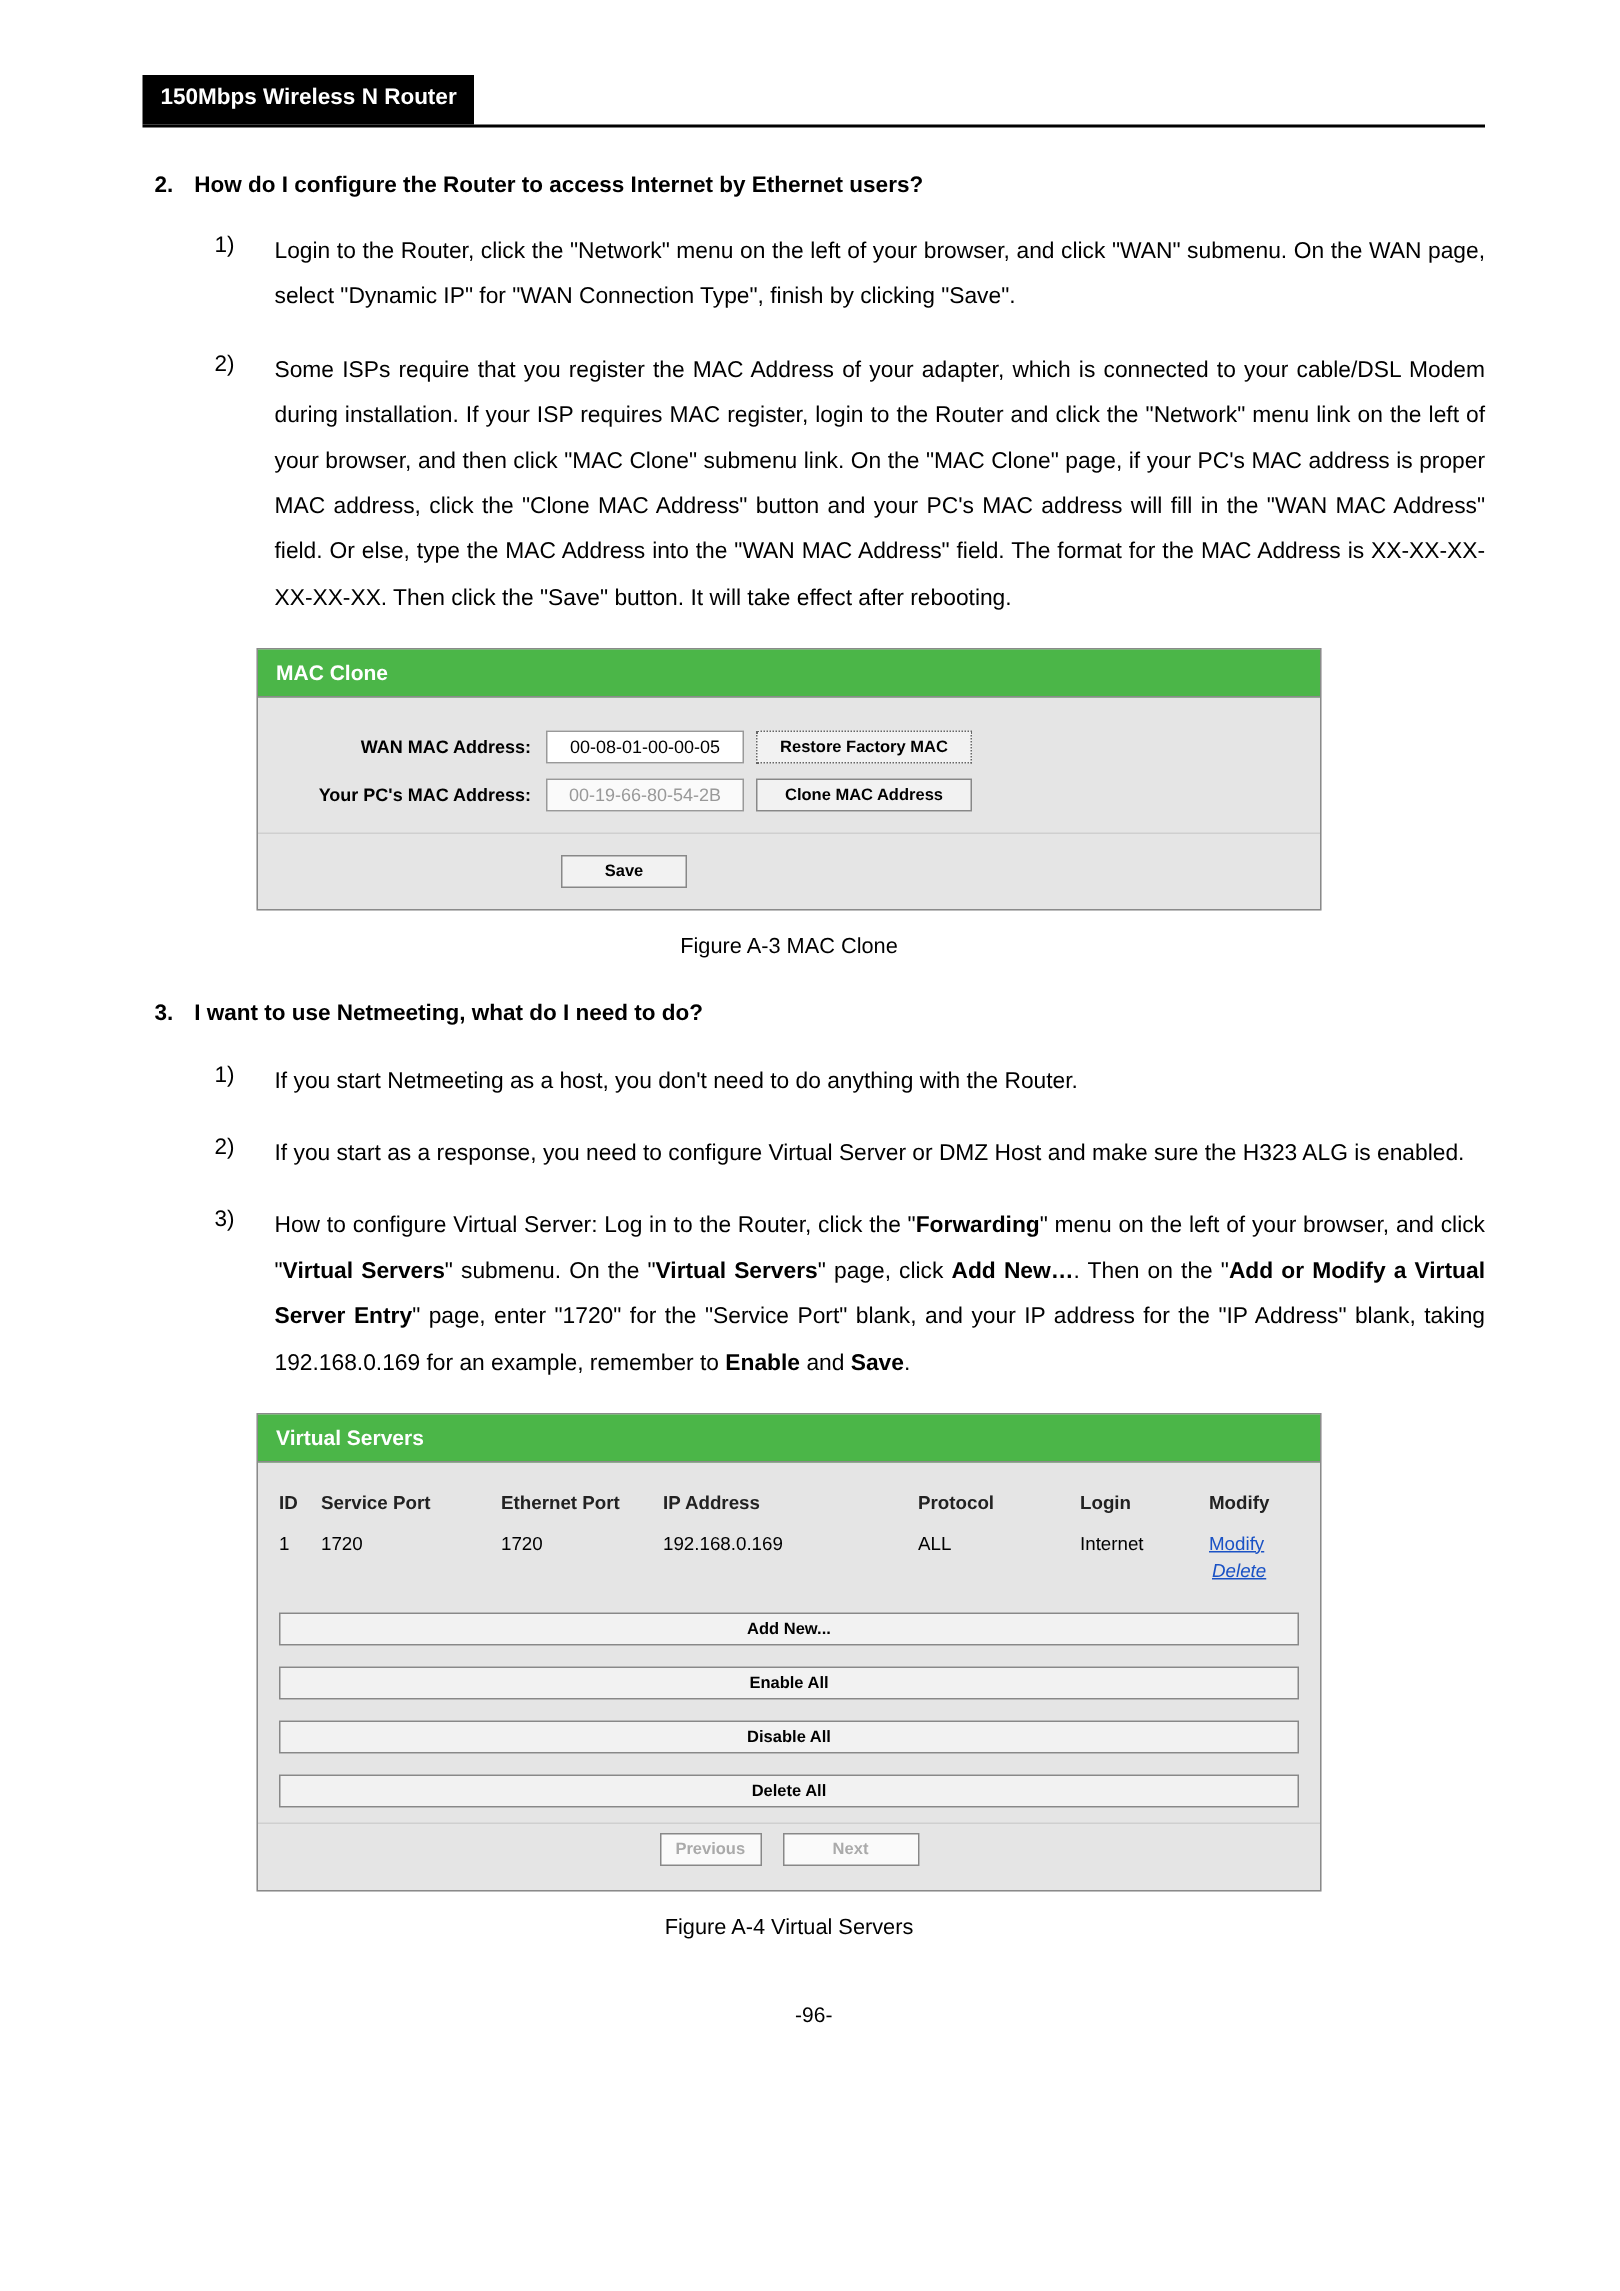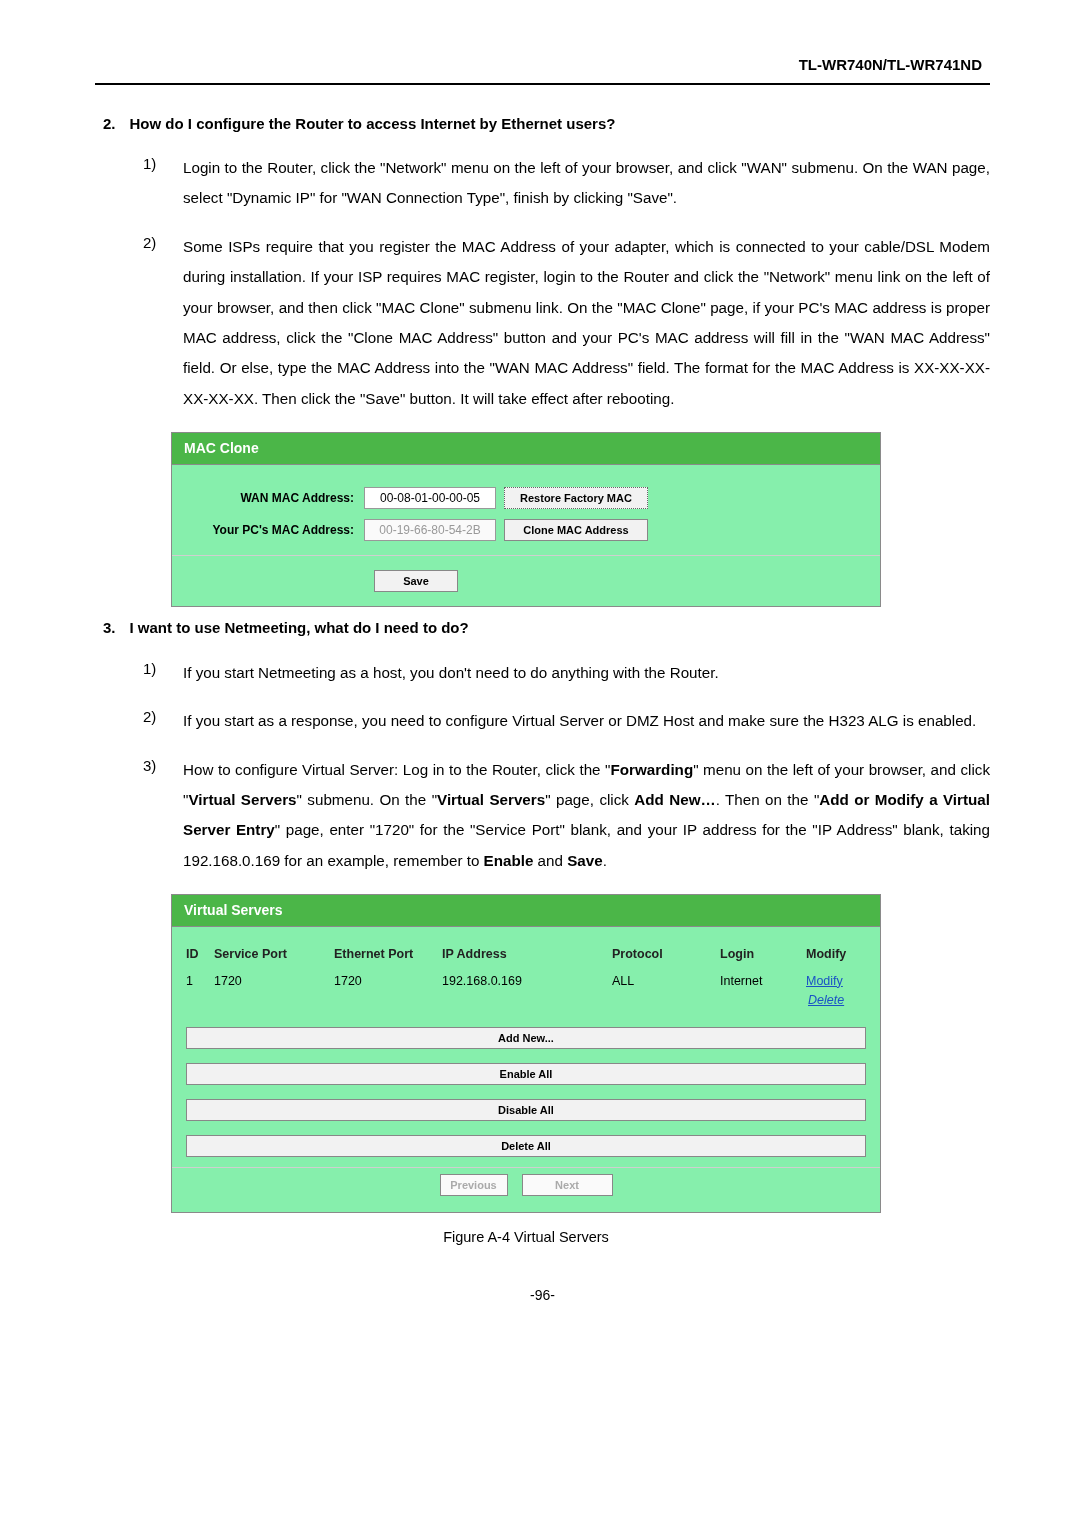--- a/index.html
+++ b/index.html
@@ -15,21 +15,21 @@
     .header-row { display: flex; align-items: stretch; border-bottom: 2.5px solid #000; margin-bottom: 28px; }
     .hdr-left { flex: 1; text-align: right; font-weight: bold; font-size: 15px; padding: 4px 8px 6px 0; }
     .hdr-right { background: #000; color: #fff; font-weight: bold; font-size: 15px; padding: 4px 12px 6px 12px; }
     .q-row { display: flex; font-weight: bold; font-size: 15px; margin: 8px 0 18px 8px; gap: 14px; }
     .sub-list { margin-left: 48px; margin-bottom: 12px; }
     .sub-item { display: flex; gap: 16px; margin-bottom: 18px; }
     .sub-num { min-width: 24px; }
     .sub-body { flex: 1; text-align: justify; line-height: 2.0; font-size: 15.2px; }
     .sub-body b { font-weight: bold; }
     .fig-wrap { margin: 14px 0 10px 76px; }
-    .panel { border: 1px solid #8a8a8a; width: 710px; background: #86efac; }
+    .panel { border: 1px solid #8a8a8a; width: 710px; background: #e5e5e5; }
     .panel-title { background: #4bb648; color: #fff; font-weight: bold; font-size: 14px; padding: 5px 12px; border-bottom: 1px solid #8a8a8a; }
     .panel-body { padding: 22px 20px 14px 20px; font-size: 12.5px; }
     .mac-row { display: flex; align-items: center; margin-bottom: 10px; }
     .mac-label { width: 172px; text-align: right; font-weight: bold; font-size: 12px; padding-right: 10px; }
     .mac-input { width: 132px; height: 22px; border: 1px solid #999; font-size: 12px; text-align: center; display: inline-flex; align-items: center; justify-content: center; margin-right: 8px; background: #fff; }
     .mac-input.disabled { color: #999; background: #fafafa; }
     .btn { display: inline-flex; align-items: center; justify-content: center; height: 22px; border: 1px solid #888; background: #f2f2f2; font-size: 11px; padding: 0 10px; font-weight: bold; }
     .btn.wide { width: 144px; }
     .btn.dotted { border: 1px dotted #666; }
     .panel-sep { border-top: 1px solid #cfcfcf; margin: 14px -20px 14px -20px; }
@@ -49,21 +49,21 @@
     .vs-btnrow { display:flex; gap: 14px; margin: 10px 0 8px 0; flex-direction: column; }
     .vs-pager { display:flex; justify-content:center; gap:14px; padding: 6px 0 8px 0; }
     .btn.disabled { color:#aaa; background:#fafafa; }
     .vs-sep { border-top:1px solid #cfcfcf; margin: 10px -14px 0 -14px; }
     .page-num { text-align:center; font-size:14px; margin-top:36px; }
   </style>
 </head>
 <body>
 
 <div class="header-row">
-  <div class="hdr-left">TL-WR740N/TL-WR741ND</div>
+  <div class="hdr-right">150Mbps Wireless N Router</div>
 </div>
 
 <div class="q-row">
   <span>2.</span>
   <span>How do I configure the Router to access Internet by Ethernet users?</span>
 </div>
 <div class="sub-list">
   <div class="sub-item">
     <div class="sub-num">1)</div>
     <div class="sub-body">Login to the Router, click the "Network" menu on the left of your browser, and click "WAN" submenu. On the WAN page, select "Dynamic IP" for "WAN Connection Type", finish by clicking "Save".</div>
@@ -87,20 +87,21 @@
         <div class="mac-label">Your PC's MAC Address:</div>
         <div class="mac-input disabled">00-19-66-80-54-2B</div>
         <div class="btn wide">Clone MAC Address</div>
       </div>
       <div class="panel-sep"></div>
       <div style="margin-left:182px;">
         <div class="btn" style="width:84px;">Save</div>
       </div>
     </div>
   </div>
+  <div class="fig-cap">Figure A-3    MAC Clone</div>
 </div>
 
 <div class="q-row">
   <span>3.</span>
   <span>I want to use Netmeeting, what do I need to do?</span>
 </div>
 <div class="sub-list">
   <div class="sub-item">
     <div class="sub-num">1)</div>
     <div class="sub-body">If you start Netmeeting as a host, you don't need to do anything with the Router.</div>

